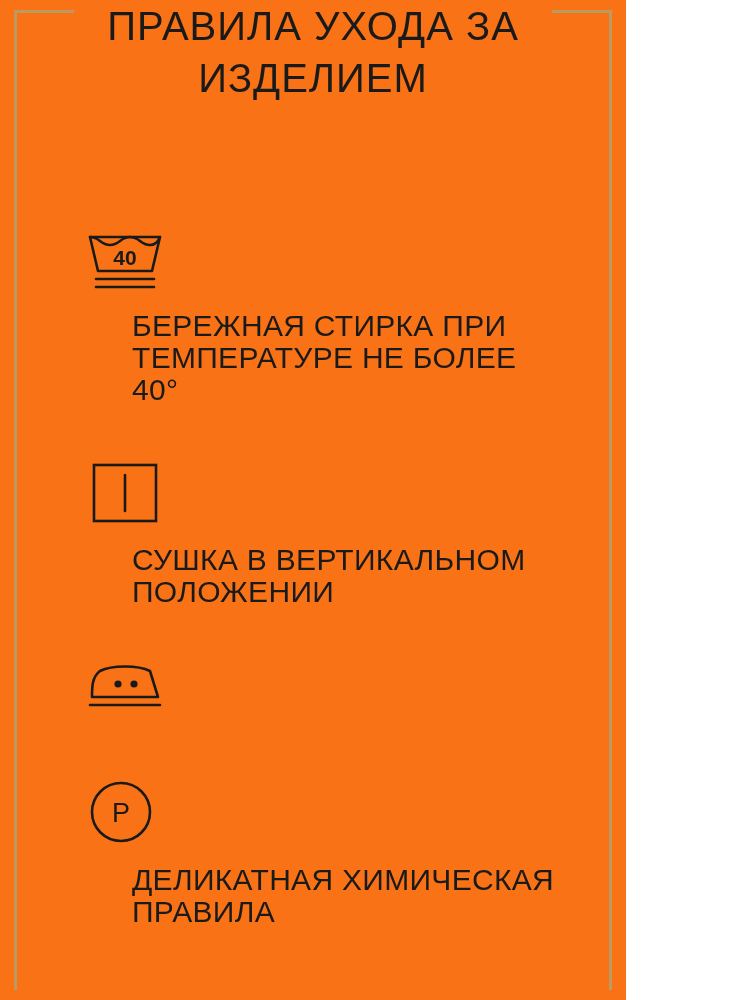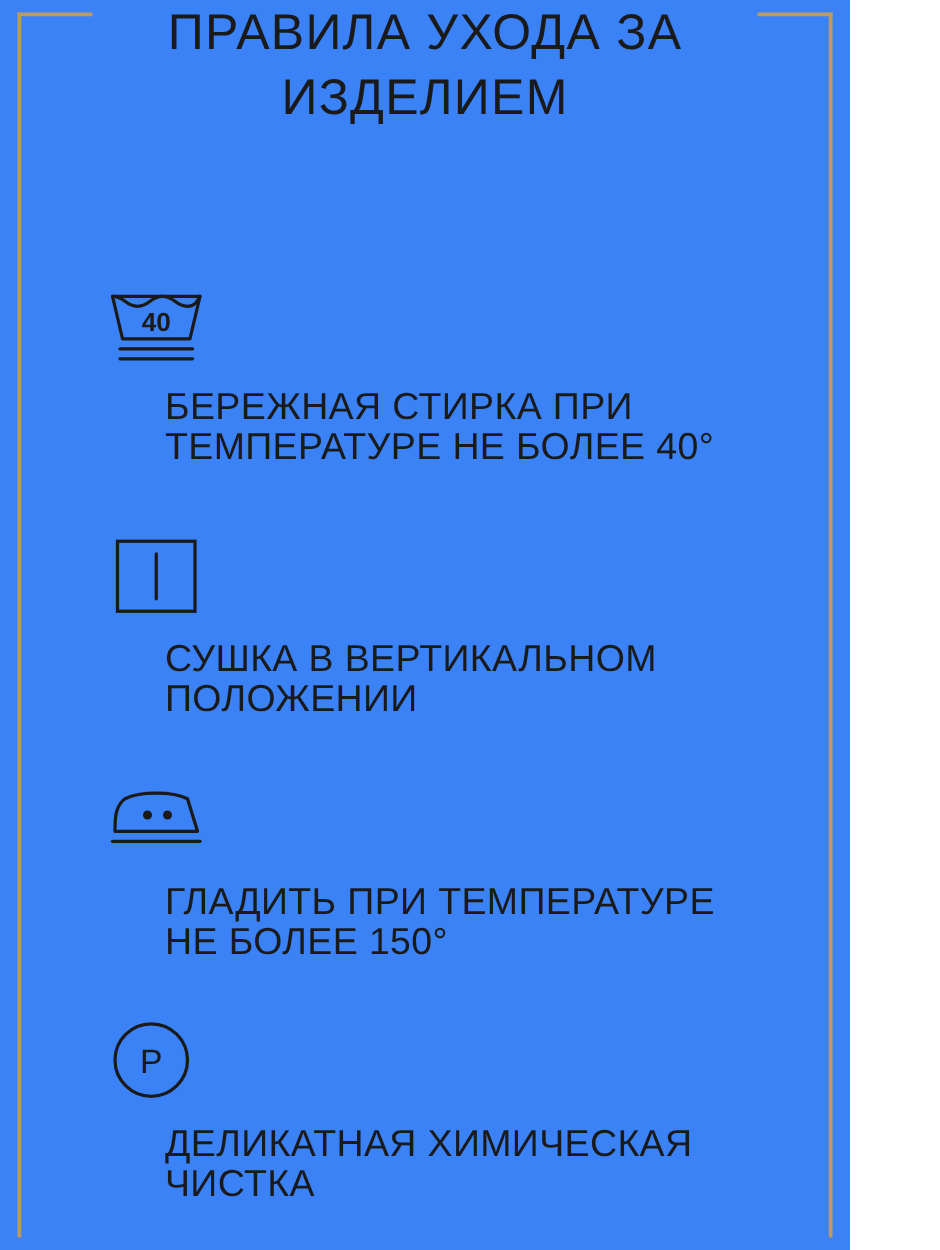--- a/index.html
+++ b/index.html
@@ -10,23 +10,23 @@
     width: 752px;
     height: 1000px;
     background: #ffffff;
     font-family: "Liberation Sans", sans-serif;
     color: #1a1a1a;
     overflow: hidden;
   }
 
   .page {
     position: relative;
-    width: 680px;
+    width: 626px;
     height: 1000px;
-    background: #3b82f6;
+    background: #f97316;
     box-sizing: border-box;
   }
 
   
   .frame-left,
   .frame-right {
     position: absolute;
     top: 10px;
     bottom: 10px;
     width: 3px;
@@ -139,27 +139,26 @@
 
     <div class="care-row row-iron">
       <div class="icon-cell">
         <svg width="82" height="58" viewBox="0 0 82 58" fill="none" xmlns="http://www.w3.org/2000/svg">
           <path d="M14 14 C26 8, 52 8, 64 14 L72 40 H6 C6 30, 6 20, 14 14 Z" stroke="#1a1a1a" stroke-width="2.6" fill="none" stroke-linejoin="round"></path>
           <line x1="4" y1="48" x2="74" y2="48" stroke="#1a1a1a" stroke-width="2.6" stroke-linecap="round"></line>
           <circle cx="32" cy="27" r="3.6" fill="#1a1a1a"></circle>
           <circle cx="48" cy="27" r="3.6" fill="#1a1a1a"></circle>
         </svg>
       </div>
-      <div class="text-cell">ГЛАДИТЬ ПРИ ТЕМПЕРАТУРЕ НЕ БОЛЕЕ 150°</div>
     </div>
 
     <div class="care-row row-clean">
       <div class="icon-cell">
         <svg width="70" height="70" viewBox="0 0 70 70" fill="none" xmlns="http://www.w3.org/2000/svg">
           <circle cx="35" cy="35" r="29" stroke="#1a1a1a" stroke-width="2.6" fill="none"></circle>
           <text x="35" y="45" text-anchor="middle" font-family="Liberation Sans, sans-serif" font-size="27" fill="#1a1a1a">P</text>
         </svg>
       </div>
-      <div class="text-cell">ДЕЛИКАТНАЯ ХИМИЧЕСКАЯ ЧИСТКА</div>
+      <div class="text-cell">ДЕЛИКАТНАЯ ХИМИЧЕСКАЯ ПРАВИЛА</div>
     </div>
 
   </div>
 </div>
 
 </body></html>

